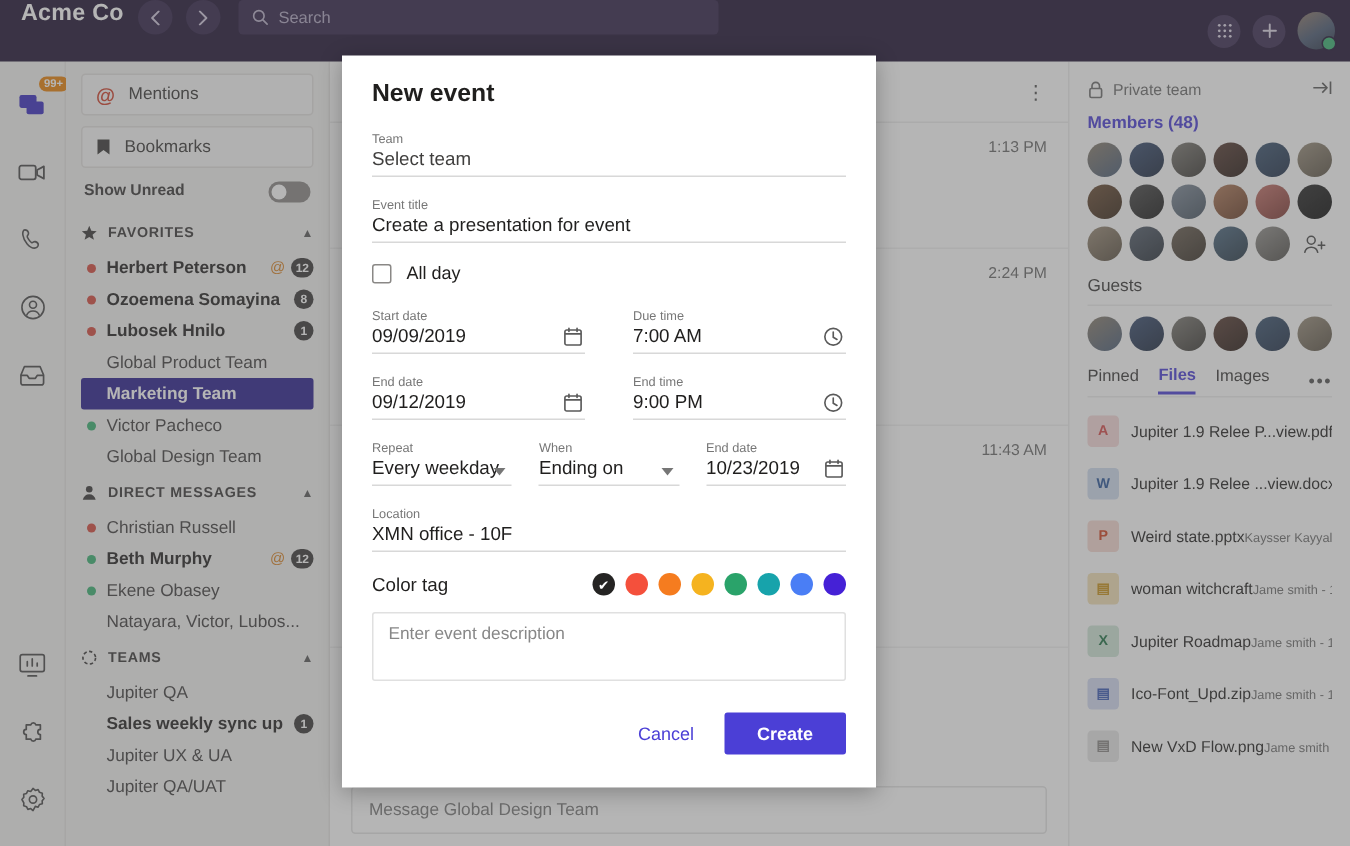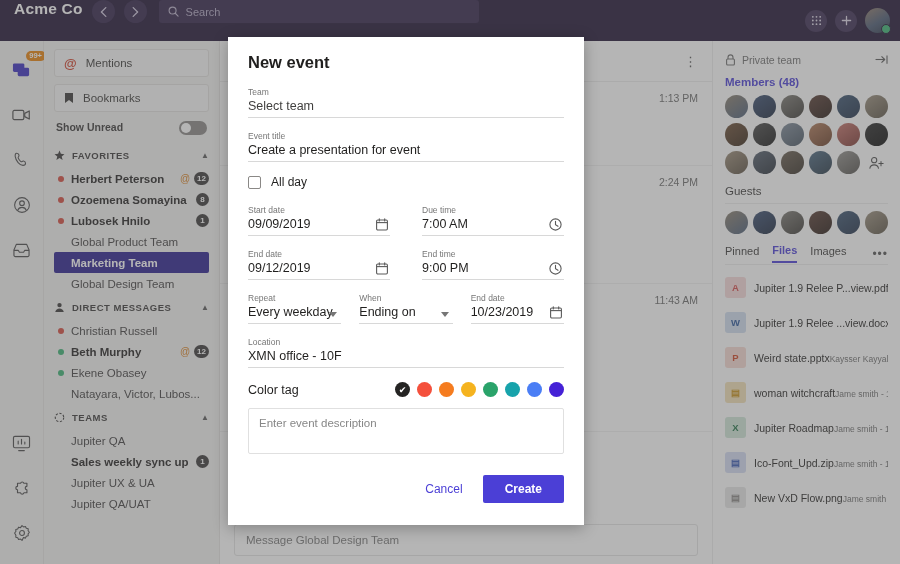--- a/index.html
+++ b/index.html
@@ -481,20 +481,24 @@
           <span class="cname">Lubosek Hnilo</span>
           <span class="cnt">1</span>
         </div>
         <div class="chan">
           <span class="nodot"></span>
           <span class="cname">Global Product Team</span>
         </div>
         <div class="chan bold sel">
           <span class="nodot"></span>
           <span class="cname">Marketing Team</span>
+        </div>
+        <div class="chan">
+          <span class="dot" style="background:#3bb273"></span>
+          <span class="cname">Victor Pacheco</span>
         </div>
         <div class="chan">
           <span class="nodot"></span>
           <span class="cname">Global Design Team</span>
         </div>
         <div class="grouphdr">
           <span style="display:flex;">
             <svg width="11" height="11" viewBox="0 0 12 12">
               <circle cx="6" cy="3.4" r="2.4" fill="#3b3a39"></circle>
               <path d="M1.3 11c.6-2.6 2.4-4 4.7-4s4.1 1.4 4.7 4Z" fill="#3b3a39"></path>

